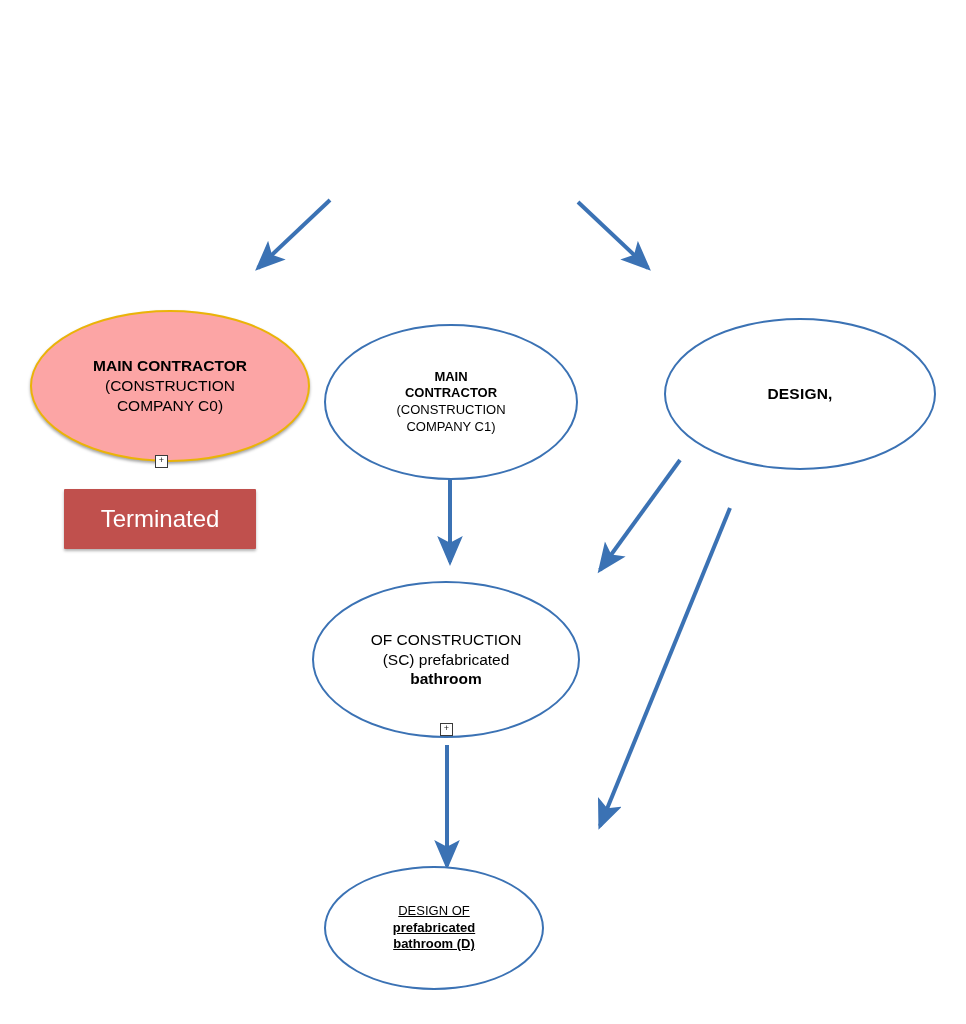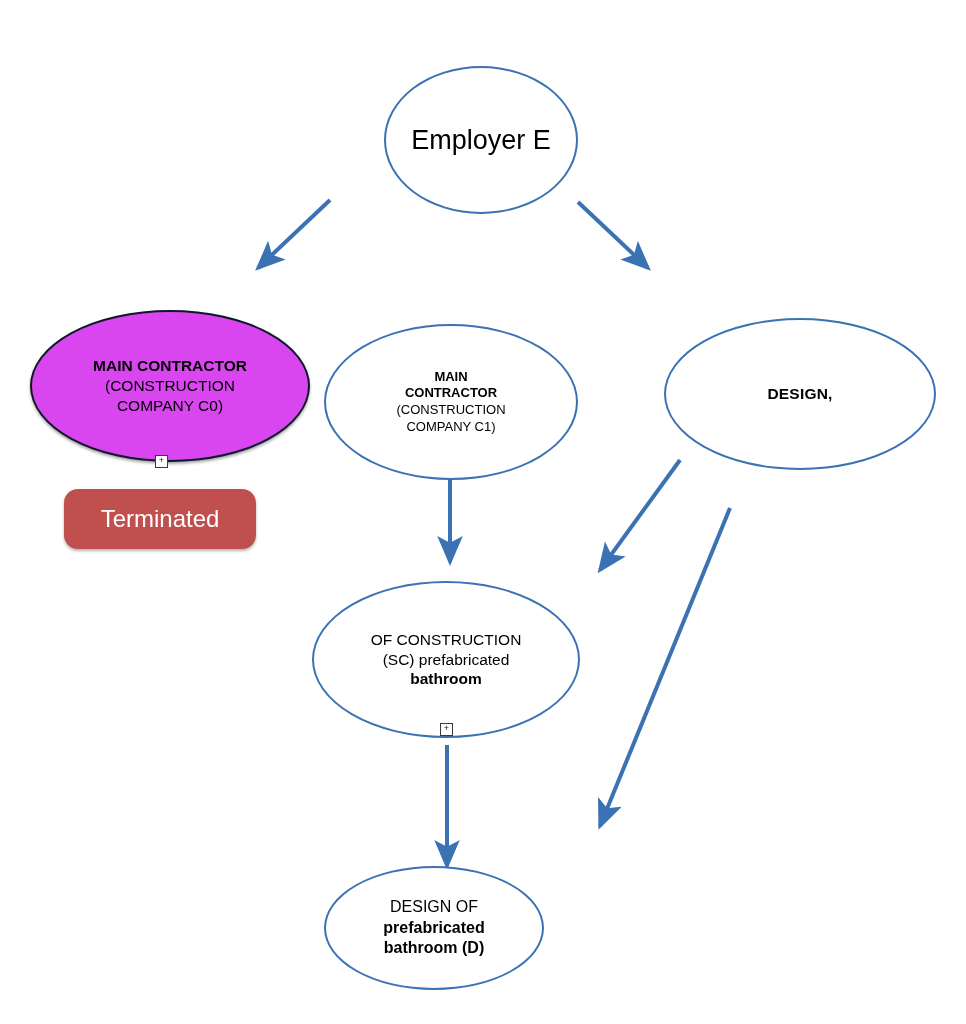--- a/index.html
+++ b/index.html
@@ -36,55 +36,55 @@
     border: 2px solid #3b72b4;
     background: #ffffff;
     color: #000000;
     line-height: 1.28;
   }
   .node .inner {
     padding: 0 10px;
     width: 100%;
   }
   .node-terminated-ellipse {
-    background: #d946ef;
-    border: 2px solid #0f172a;
+    background: #fca5a5;
+    border: 2px solid #eab308;
     color: #000000;
     box-shadow: 0 2px 3px rgba(0,0,0,0.35);
   }
   .label-box {
     position: absolute;
     box-sizing: border-box;
     background: #c0504d;
     color: #ffffff;
     display: flex;
     align-items: center;
     justify-content: center;
-    border-radius: 14px;
+    border-radius: 1px;
     box-shadow: 0 2px 3px rgba(0,0,0,0.3);
   }
   .bold { font-weight: bold; }
   .plus-handle {
     position: absolute;
     width: 11px;
     height: 11px;
     border: 1px solid #3a3a3a;
     background: #ffffff;
     font-size: 9px;
     line-height: 9px;
     text-align: center;
     color: #222222;
     font-family: "Liberation Sans", sans-serif;
   }
   .t-employer { font-size: 27px; }
   .t-main-c0  { font-size: 15.5px; }
   .t-main-c1  { font-size: 13px; }
   .t-engineer { font-size: 15.5px; font-weight: bold; letter-spacing: 0.2px; }
   .t-sub      { font-size: 15.5px; }
-  .t-design   { font-size: 16px; }
+  .t-design   { font-size: 13px; text-decoration: underline; }
   .t-terminated { font-size: 24px; }
 </style>
 </head>
 <body>
 
 <div id="canvas">
 
   <svg id="edges" viewBox="0 0 966 1024">
     <defs>
       <marker id="arrowhead" markerWidth="9" markerHeight="9" refX="6.5" refY="3.2" orient="auto">
@@ -94,25 +94,20 @@
     <g stroke="#3b72b4" stroke-width="4" fill="none" marker-end="url(#arrowhead)">
       <line x1="330" y1="200" x2="258" y2="268"></line>
       <line x1="578" y1="202" x2="648" y2="268"></line>
       <line x1="450" y1="478" x2="450" y2="562"></line>
       <line x1="680" y1="460" x2="600" y2="570"></line>
       <line x1="730" y1="508" x2="600" y2="826"></line>
       <line x1="447" y1="745" x2="447" y2="866"></line>
     </g>
   </svg>
 
-  <div class="node t-employer" style="left:384px; top:66px; width:194px; height:148px;">
-    <div class="inner">
-      <div>Employer E</div>
-    </div>
-  </div>
 
   <div class="node node-terminated-ellipse t-main-c0" style="left:30px; top:310px; width:280px; height:152px;">
     <div class="inner">
       <div class="bold">MAIN CONTRACTOR</div>
       <div>(CONSTRUCTION</div>
       <div>COMPANY C0)</div>
     </div>
   </div>
 
   <div class="plus-handle" style="left:155px; top:455px;">+</div>

